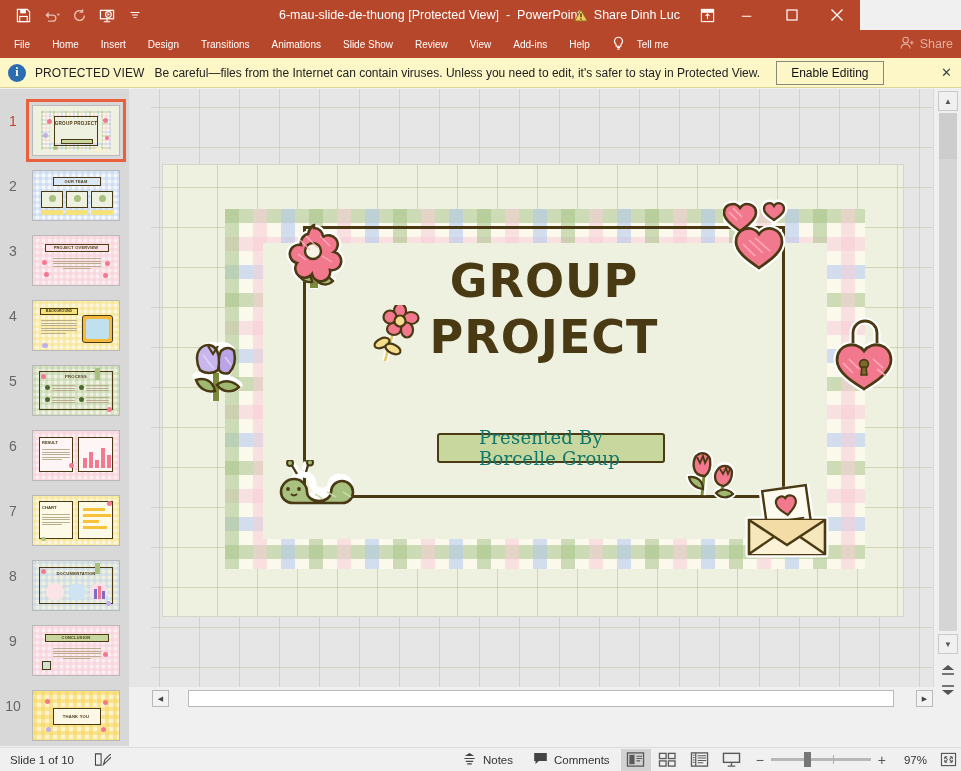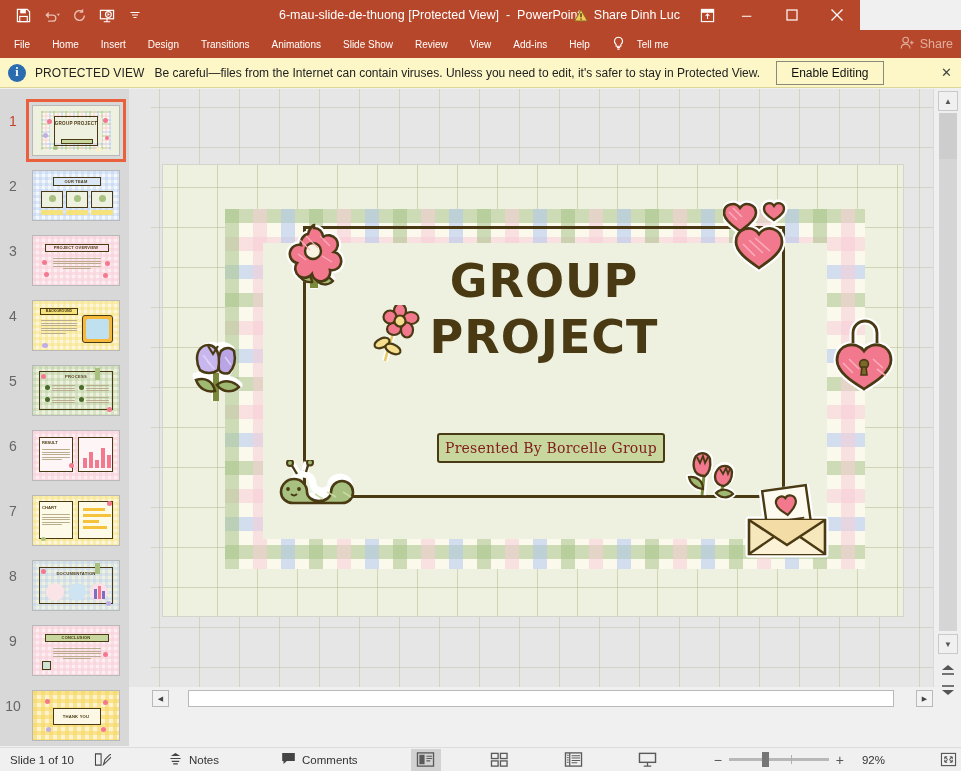--- a/index.html
+++ b/index.html
@@ -175,22 +175,22 @@
     font-family: "DejaVu Sans", sans-serif; font-weight: bold;
     font-size: 46px; line-height: 56px; letter-spacing: 1px;
   }
   .subtitle-box {
     position: absolute; left: 274px; top: 268px; width: 228px; height: 30px;
     background: #c7d79d; border: 2px solid #4a3a13; border-radius: 3px;
     display: flex; align-items: center; justify-content: center;
     box-shadow: 0 0 0 5px #eef0e0;
   }
   .subtitle-box span {
-    color: #7f1d1d; font-size: 14px;
-    font-family: "DejaVu Serif", serif; letter-spacing: .2px;
+    color: #0f766e; font-size: 18px;
+    font-family: "DejaVu Serif", serif; letter-spacing: .2px; margin-left: 40px;
   }
   .sticker { position: absolute; }
   .sticker svg { display: block; }
 
   
   .vscroll {
     position: absolute; left: 933px; top: 89px; width: 28px; height: 598px;
     background: #efefef; border-left: 1px solid #dadada;
   }
   .vs-up, .vs-down, .vs-prev, .vs-next {
@@ -241,21 +241,21 @@
     background: #fff; border: 1px solid #b9b9b9;
   }
 
   
   .statusbar {
     position: absolute; left: 0; top: 747px; width: 961px; height: 24px;
     background: #f0f0f0; border-top: 1px solid #dcdcdc;
     display: flex; align-items: center; font-size: 11.5px; color: #333;
   }
   .sb-item { display: flex; align-items: center; gap: 6px; padding: 0 10px; height: 24px; }
-  .sb-right { position: absolute; right: 0; display: flex; align-items: center; height: 24px; gap: 42px; }
+  .sb-right { position: absolute; right: 0; display: flex; align-items: center; height: 24px; }
   .view-btn {
     width: 30px; height: 22px; display: flex; align-items: center; justify-content: center;
     margin: 0 1px;
   }
   .view-btn.active { background: #d2d2d2; }
   .zoom-wrap { display: flex; align-items: center; gap: 7px; padding: 0 8px; }
   .zoom-track { position: relative; width: 100px; height: 3px; background: #b8b8b8; }
   .zoom-handle {
     position: absolute; left: 33px; top: -6px; width: 7px; height: 15px; background: #767676;
   }
@@ -883,21 +883,21 @@
           </svg>
       </div>
 
       <div class="zoom-wrap">
         <span style="font-size:14px;color:#555">−</span>
         <span class="zoom-track">
           <span class="zoom-mid"></span>
           <span class="zoom-handle"></span>
         </span>
         <span style="font-size:14px;color:#555">+</span>
-        <span class="zoom-pct">92%</span>
+        <span class="zoom-pct">97%</span>
       </div>
       <div class="fitbtn">
         <svg width="17" height="15" viewBox="0 0 18 16">
             <rect x="1.5" y="1.5" width="15" height="13" fill="none" stroke="#555" stroke-width="1.2"></rect>
             <path d="M5 5l3 3M5 5v2.6M5 5h2.6M13 5l-3 3M13 5v2.6M13 5h-2.6M5 11l3-3M5 11V8.4M5 11h2.6M13 11l-3-3M13 11V8.4M13 11h-2.6" stroke="#555" stroke-width="1.1" fill="none"></path>
           </svg>
       </div>
     </div>
   </div>
 </div>

